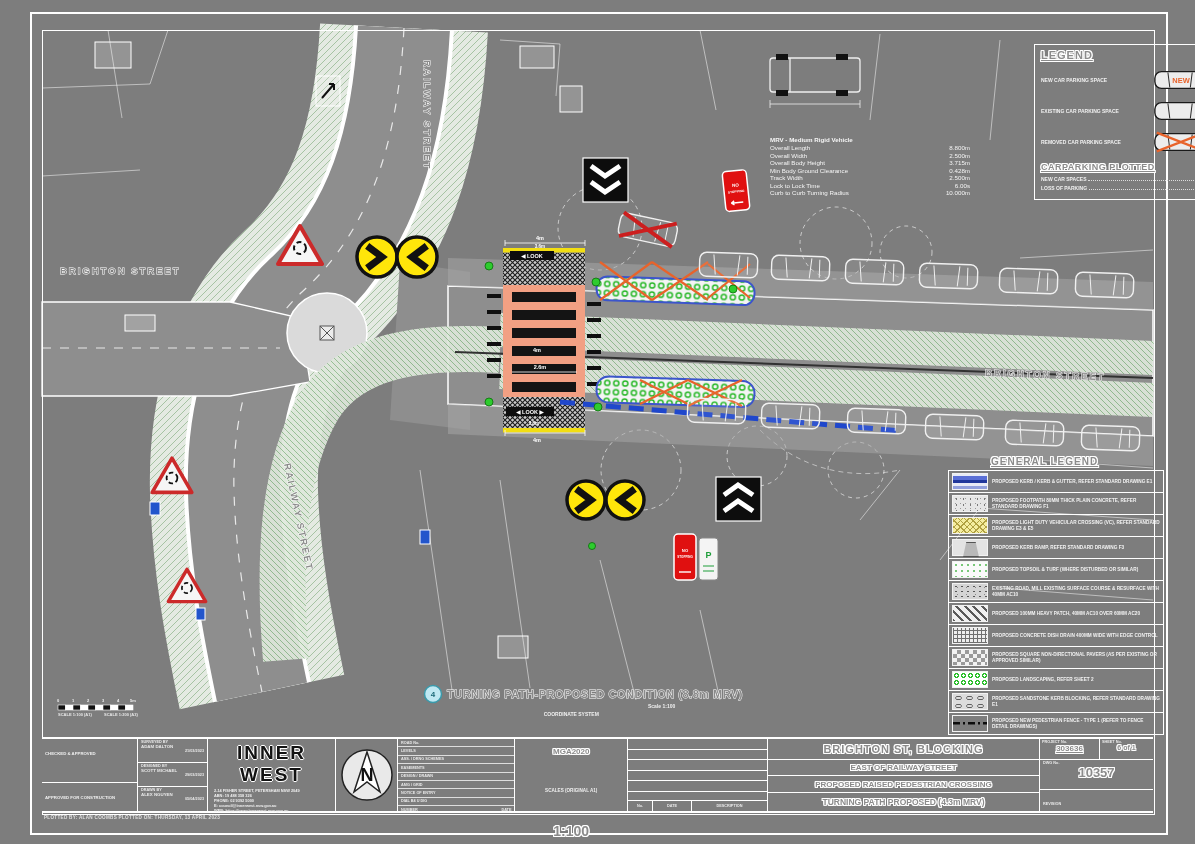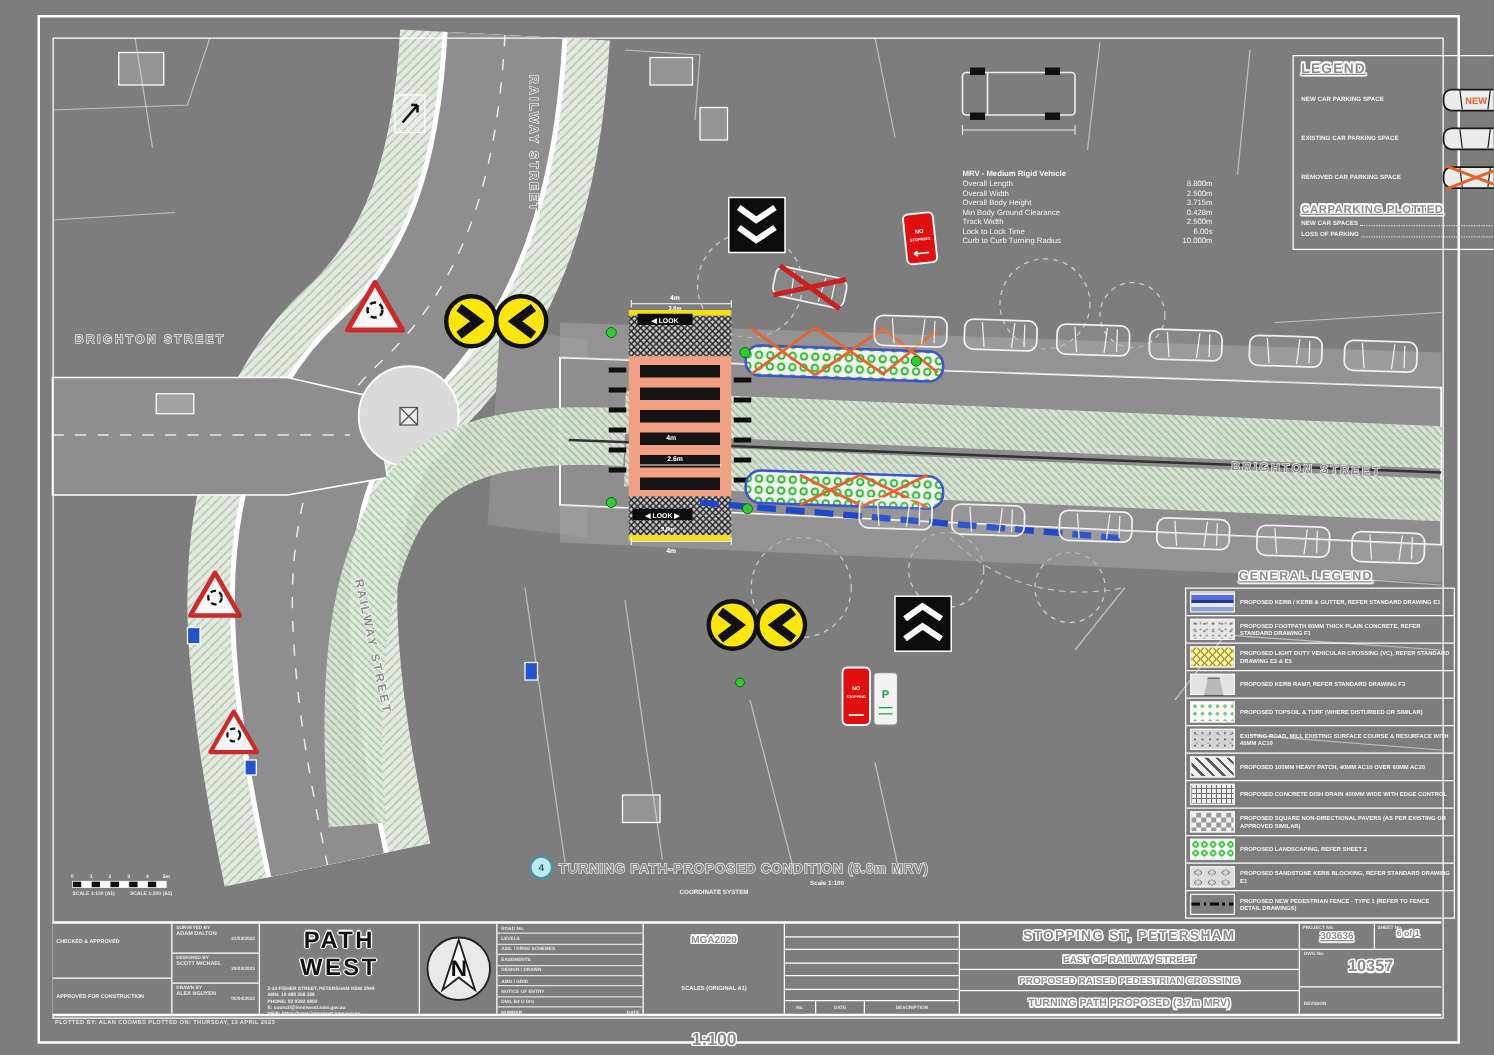--- a/index.html
+++ b/index.html
@@ -523,21 +523,21 @@
         <div class="lbl-sm" style="text-align:right">29/03/2023</div>
       </div>
       <div style="padding:1px 3px;">
         <div class="lbl-sm">DRAWN BY</div>
         <div class="lbl-sm" style="font-size:4.4px">ALEX NGUYEN</div>
         <div class="lbl-sm" style="text-align:right">05/04/2023</div>
       </div>
     </div>
 
     <div class="tb-col" style="width:128px;">
-      <div id="tb-logo">PATH WEST</div>
+      <div id="tb-logo">INNER WEST</div>
       <div class="addr">
         <div>2-14 FISHER STREET, PETERSHAM NSW 2049</div>
         <div>ABN: 19 488 358 326</div>
         <div>PHONE: 02 9392 5000</div>
         <div>E: council@innerwest.nsw.gov.au</div>
         <div>WEB: https://www.innerwest.nsw.gov.au</div>
       </div>
     </div>
 
     <div class="tb-col" style="width:62px;display:flex;align-items:center;justify-content:center;">
@@ -601,30 +601,30 @@
             <span class="lbl-sm">DATE</span>
           </div>
         <div style="flex:1;border-right:none;">
             <span class="lbl-sm">DESCRIPTION</span>
           </div>
       </div>
     </div>
 
     <div class="tb-col" style="width:272px;">
       <div class="tb-titles-row" style="height:21px;">
-          <span class="hollow" style="font-size:11px;letter-spacing:1px;">STOPPING ST, PETERSHAM</span>
+          <span class="hollow" style="font-size:11px;letter-spacing:1px;">BRIGHTON ST, BLOCKING</span>
         </div>
       <div class="tb-titles-row" style="height:16px;">
           <span class="hollow" style="font-size:8px;">EAST OF RAILWAY STREET</span>
         </div>
       <div class="tb-titles-row" style="height:17px;">
           <span class="hollow" style="font-size:8px;">PROPOSED RAISED PEDESTRIAN CROSSING</span>
         </div>
       <div class="tb-titles-row" style="height:18px;border-bottom:none;">
-          <span class="hollow" style="font-size:8.5px;">TURNING PATH PROPOSED (3.7m MRV)</span>
+          <span class="hollow" style="font-size:8.5px;">TURNING PATH PROPOSED (4.3m MRV)</span>
         </div>
     </div>
 
     <div class="tb-col" style="flex:1;border-right:none;">
       <div style="display:flex;height:21px;border-bottom:1px solid #fff;box-sizing:border-box;">
         <div class="numcell" style="width:60px;border-right:1px solid #fff;">
           <span class="lbl-sm">PROJECT No.</span>
           <span class="hollow" style="font-size:8px;text-align:center;text-decoration:underline;">303636</span>
         </div>
         <div class="numcell" style="flex:1;">

